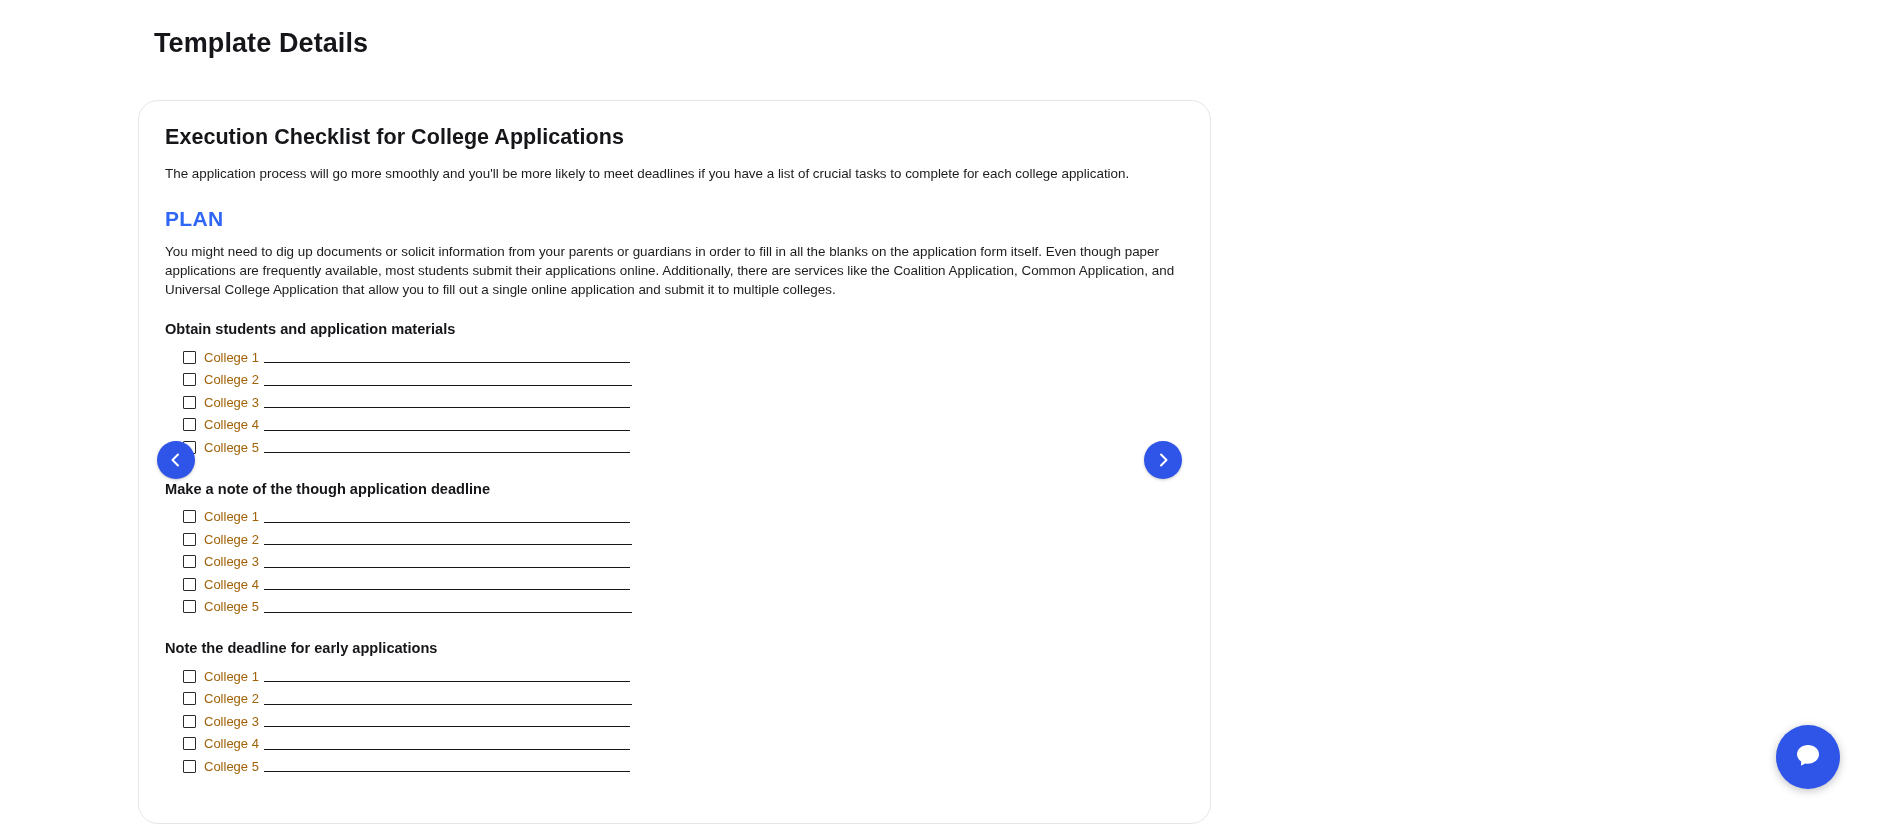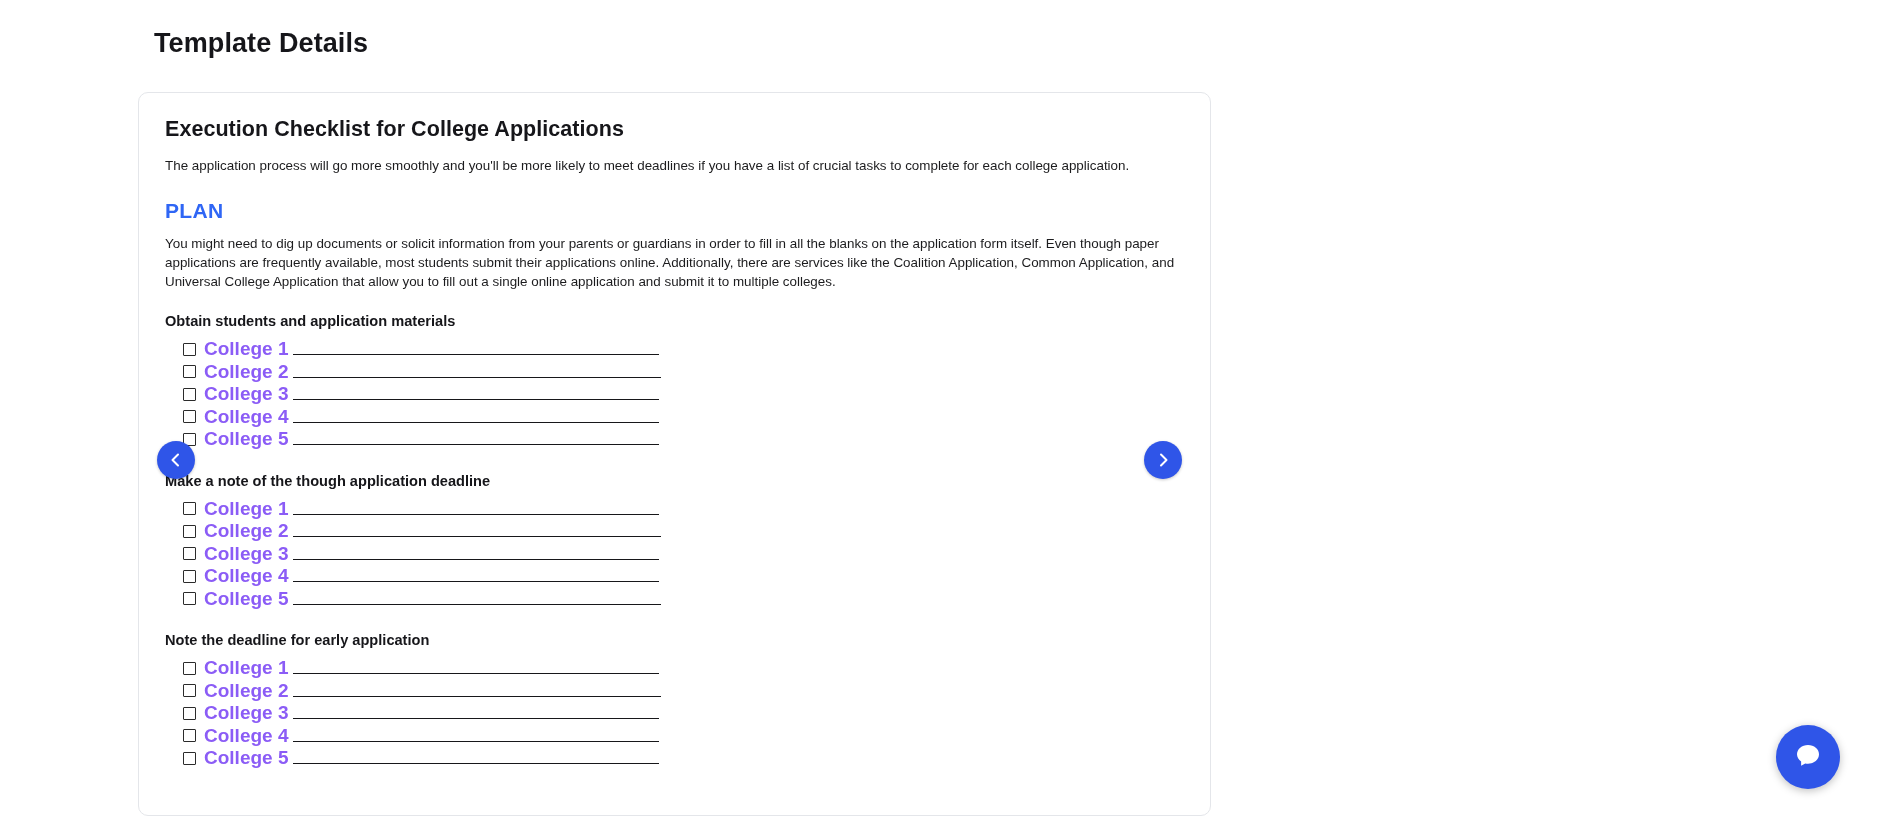--- a/index.html
+++ b/index.html
@@ -22,26 +22,26 @@
     left: 154px;
     top: 28px;
     font-size: 27px;
     font-weight: bold;
     color: #16161a;
     letter-spacing: 0.1px;
   }
   .card {
     position: absolute;
     left: 138px;
-    top: 92px;
+    top: 100px;
     width: 1073px;
     height: 724px;
     background: #ffffff;
     border: 1px solid #e4e6ea;
-    border-radius: 10px;
+    border-radius: 20px;
     box-sizing: border-box;
     overflow: hidden;
   }
   .card-inner {
     padding: 24px 26px 0 26px;
   }
   .doc-title {
     font-size: 21.5px;
     font-weight: bold;
     color: #16161a;
@@ -81,24 +81,23 @@
   .checkbox {
     width: 11px;
     height: 11px;
     border: 1.4px solid #2b2b2b;
     background: #fff;
     margin: 0 8px 0 18px;
     flex: 0 0 auto;
     border-radius: 1px;
   }
   .check-label {
-    font-size: 19px;
-    color: #8b5cf6;
+    font-size: 13px;
+    color: #a16207;
     white-space: nowrap;
-    font-weight: bold;
   }
   .check-rule {
     display: inline-block;
     border-bottom: 1.3px solid #17171a;
     height: 11px;
     margin-left: 5px;
     vertical-align: baseline;
   }
   .rule-w1 { width: 366px; }
   .rule-w2 { width: 368px; }
@@ -207,21 +206,21 @@
           <span class="check-label">College 4</span>
           <span class="check-rule rule-w1"></span>
         </li>
         <li class="check-row">
           <span class="checkbox"></span>
           <span class="check-label">College 5</span>
           <span class="check-rule rule-w2"></span>
         </li>
       </ul>
 
-      <div class="sub-head">Note the deadline for early application</div>
+      <div class="sub-head">Note the deadline for early applications</div>
       <ul class="check-list">
         <li class="check-row">
           <span class="checkbox"></span>
           <span class="check-label">College 1</span>
           <span class="check-rule rule-w1"></span>
         </li>
         <li class="check-row">
           <span class="checkbox"></span>
           <span class="check-label">College 2</span>
           <span class="check-rule rule-w2"></span>

